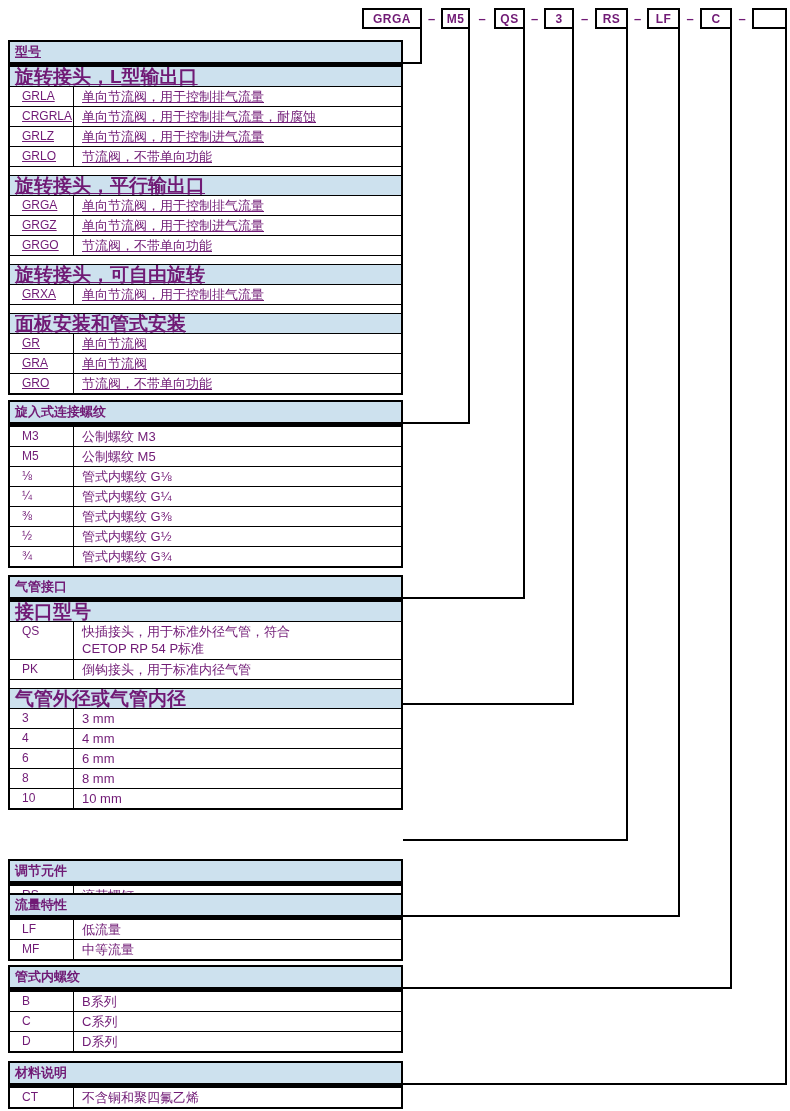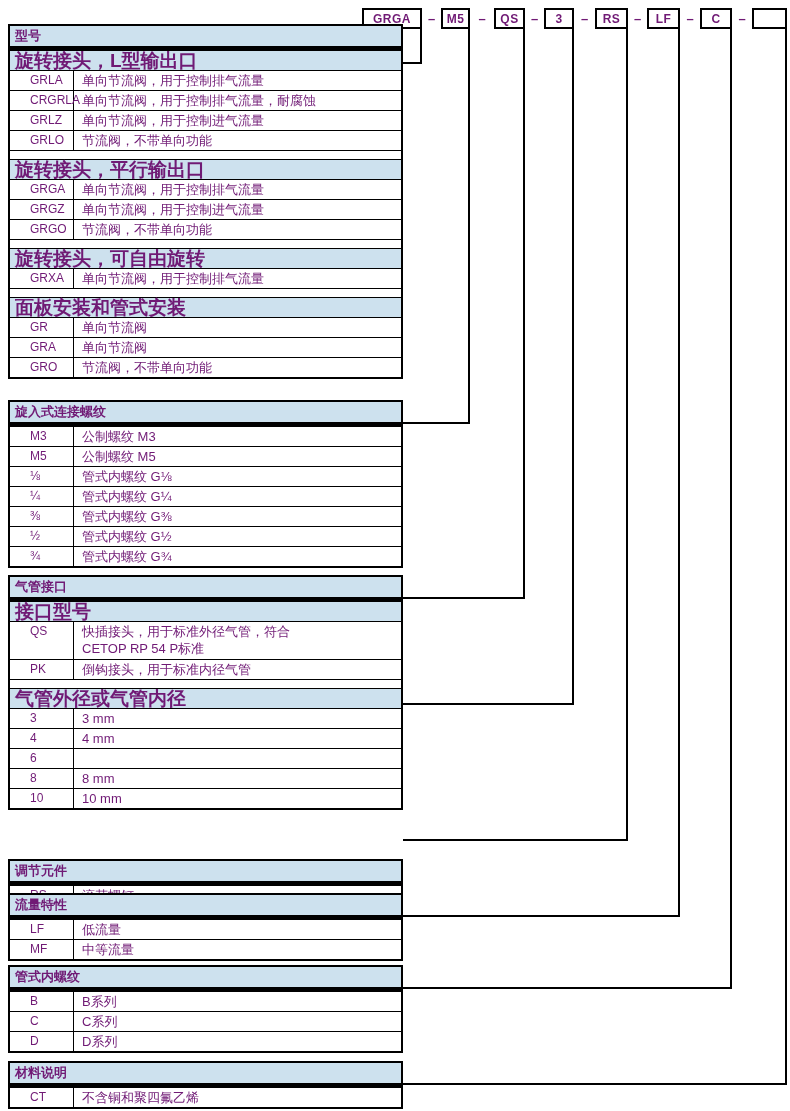--- a/index.html
+++ b/index.html
@@ -35,21 +35,21 @@
   }
   .sec-bar{height:4px;}
   .sub-header{
     height:20px;line-height:19px;padding:0 5px;box-sizing:border-box;
     font-size:19px;font-weight:bold;border-top:1.5px solid #000;
   }
   .row{display:flex;min-height:20px;box-sizing:border-box;border-top:1.5px solid #000;}
   .row.tall{min-height:38px;}
   .cell-code{
     width:64px;box-sizing:border-box;border-right:1.5px solid #000;
-    padding:2px 4px 0 20px;font-size:12px;line-height:15px;
+    padding:2px 4px 0 12px;font-size:12px;line-height:15px;
   }
   .cell-desc{
     flex:1;padding:2px 8px 0 8px;font-size:13px;line-height:16.5px;
     white-space:pre-line;
   }
   .gap{height:8px;border-top:1.5px solid #000;}
 </style>
 </head>
 <body>
 
@@ -70,21 +70,21 @@
     <div class="connector" style="left: 403px; top: 28px; width: 225px; height: 813px;"></div>
     <div class="dash" style="left: 632.5px;">–</div>
     <div class="code-box" style="left: 647px; width: 33px;">LF</div>
     <div class="connector" style="left: 403px; top: 28px; width: 277px; height: 889px;"></div>
     <div class="dash" style="left: 685px;">–</div>
     <div class="code-box" style="left: 700px; width: 32px;">C</div>
     <div class="connector" style="left: 403px; top: 28px; width: 329px; height: 961px;"></div>
     <div class="dash" style="left: 737px;">–</div>
     <div class="code-box" style="left: 752px; width: 35px;"></div>
     <div class="connector" style="left: 403px; top: 28px; width: 384px; height: 1057px;"></div>
-    <div class="section" style="top: 24px;">
+    <div class="section" style="top: 40px; text-decoration: underline;">
       <div class="sec-header" style="background: rgb(205, 225, 238);">型号</div>
       <div class="sec-bar" style="background: rgb(0, 0, 0);"></div>
       <div class="sub-header" style="background: rgb(205, 225, 238);">旋转接头，L型输出口</div>
       <div class="row">
         <div class="cell-code">GRLA</div>
         <div class="cell-desc">单向节流阀，用于控制排气流量</div>
       </div>
       <div class="row">
         <div class="cell-code">CRGRLA</div>
         <div class="cell-desc">单向节流阀，用于控制排气流量，耐腐蚀</div>
@@ -182,20 +182,21 @@
       <div class="row">
         <div class="cell-code">3</div>
         <div class="cell-desc">3 mm</div>
       </div>
       <div class="row">
         <div class="cell-code">4</div>
         <div class="cell-desc">4 mm</div>
       </div>
       <div class="row">
         <div class="cell-code">6</div>
+        <div class="cell-desc">6 mm</div>
       </div>
       <div class="row">
         <div class="cell-code">8</div>
         <div class="cell-desc">8 mm</div>
       </div>
       <div class="row">
         <div class="cell-code">10</div>
         <div class="cell-desc">10 mm</div>
       </div>
     </div>

